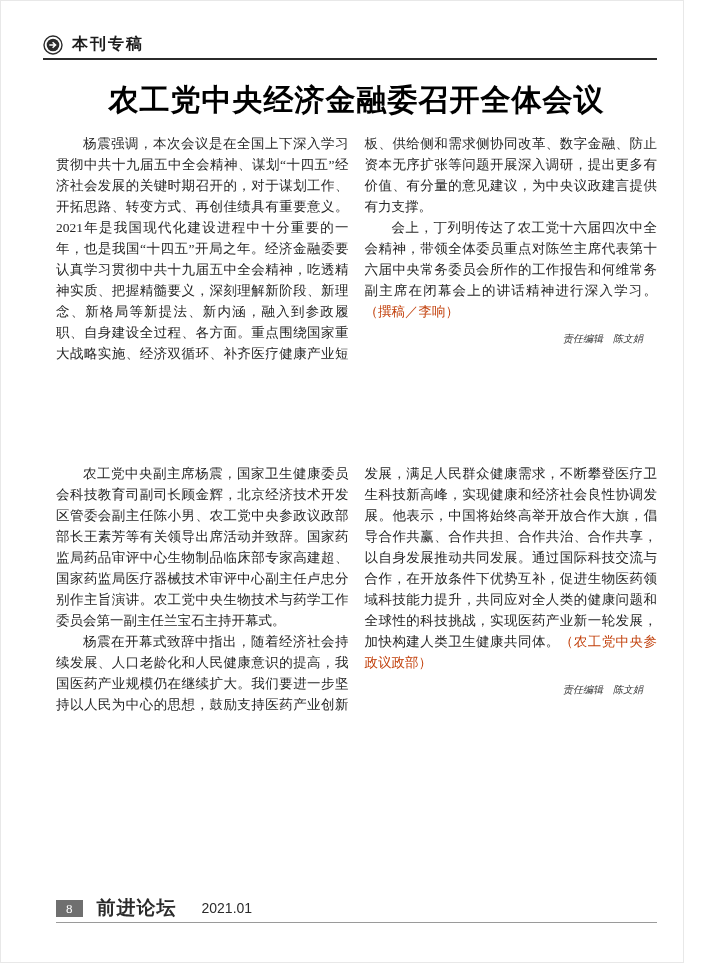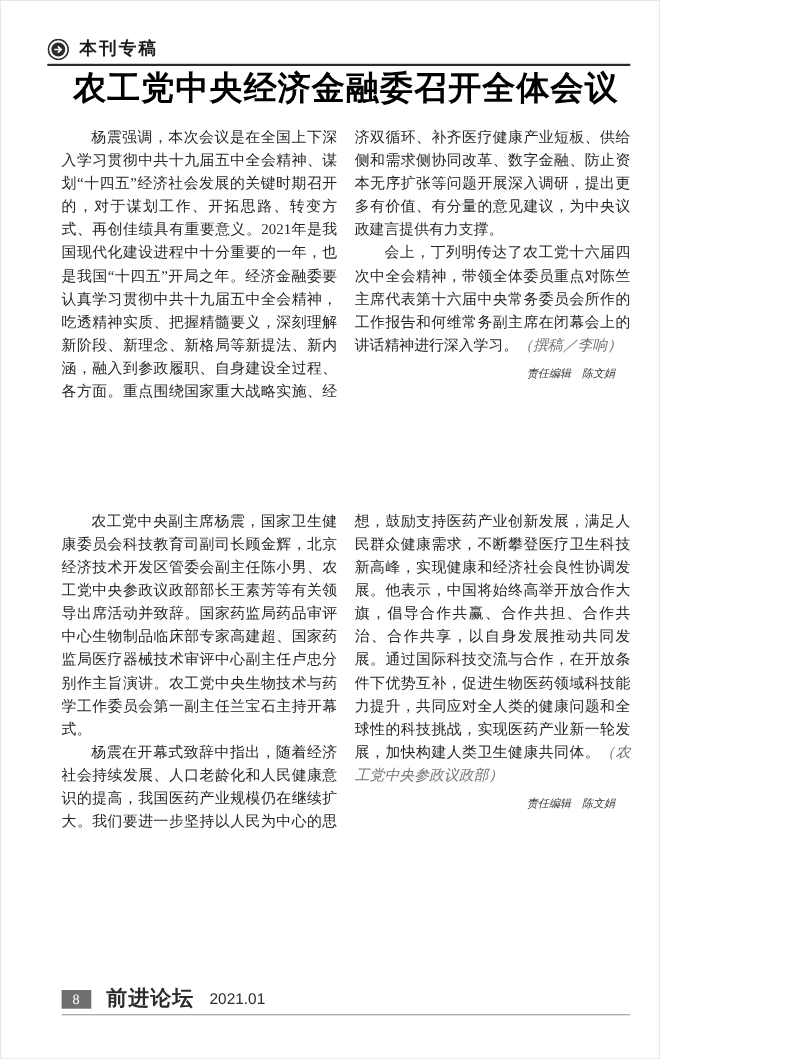--- a/index.html
+++ b/index.html
@@ -1,49 +1,49 @@
 <!DOCTYPE html>
 <html><head>
 <meta charset="utf-8">
 <style>
   html,body{margin:0;padding:0;background:#ffffff;}
   .page{
-    position:relative;width:600px;height:963px;background:#fff;
+    position:relative;width:684px;height:963px;background:#fff;
     box-sizing:border-box;border:1px solid #e8e8e8;
     font-family:"Liberation Serif","DejaVu Serif",serif;color:#242424;
     overflow:hidden;
   }
   
   .hdr{
     position:absolute;left:42px;right:26px;top:30px;height:27px;
     border-bottom:2px solid #2b2b2b;
     display:flex;align-items:center;gap:9px;
   }
   .hdr-icon{display:inline-flex;width:20px;height:20px;}
   .hdr-label{
     font-family:"Liberation Sans","DejaVu Sans",sans-serif;
     font-weight:bold;font-size:16px;color:#1c1c1c;letter-spacing:2px;
   }
   
   .article{position:absolute;left:55px;right:26px;}
-  .a1{top:59px;height:386px;}
+  .a1{top:78px;height:386px;}
   .a2{top:450px;height:442px;}
   .title{
     font-family:"Liberation Sans","DejaVu Sans",sans-serif;
     font-weight:bold;color:#000;text-align:center;
     font-size:30px;line-height:42px;letter-spacing:1px;
     margin:0 0 12px 0;
   }
   .body{
     column-count:2;column-gap:16px;
     text-align:justify;
     font-size:13.5px;line-height:21px;color:#262626;
   }
   .body p{margin:0;text-indent:2em;}
-  .note{font-style:italic;color:#737373;}
+  .note{color:#c2410c;}
   .byline{
     text-indent:0 !important;text-align:right;
     font-style:italic;font-size:10px;color:#333;
     margin-top:6px !important;padding-right:14px;
   }
   
   .footer{
     position:absolute;left:55px;right:26px;top:896px;height:22px;
     border-bottom:1.5px solid #9a9a9a;
     display:flex;align-items:center;gap:14px;padding-bottom:3px;
@@ -51,21 +51,21 @@
   .page-num{
     background:#6f6f6f;color:#fff;font-size:13px;line-height:17px;
     padding:0 10px;display:inline-block;
   }
   .journal{
     font-family:"Liberation Sans","DejaVu Sans",sans-serif;
     font-weight:bold;font-size:19px;color:#2b2b2b;letter-spacing:1px;
   }
   .issue{
     font-family:"Liberation Sans","DejaVu Sans",sans-serif;
-    font-size:14px;color:#2b2b2b;margin-left:0;
+    font-size:14px;color:#2b2b2b;margin-left:11px;
   }
 </style>
 </head>
 <body>
 
 <div class="page">
 
   <div class="hdr">
     <span class="hdr-icon">
       <svg width="20" height="20" viewBox="0 0 20 20">

